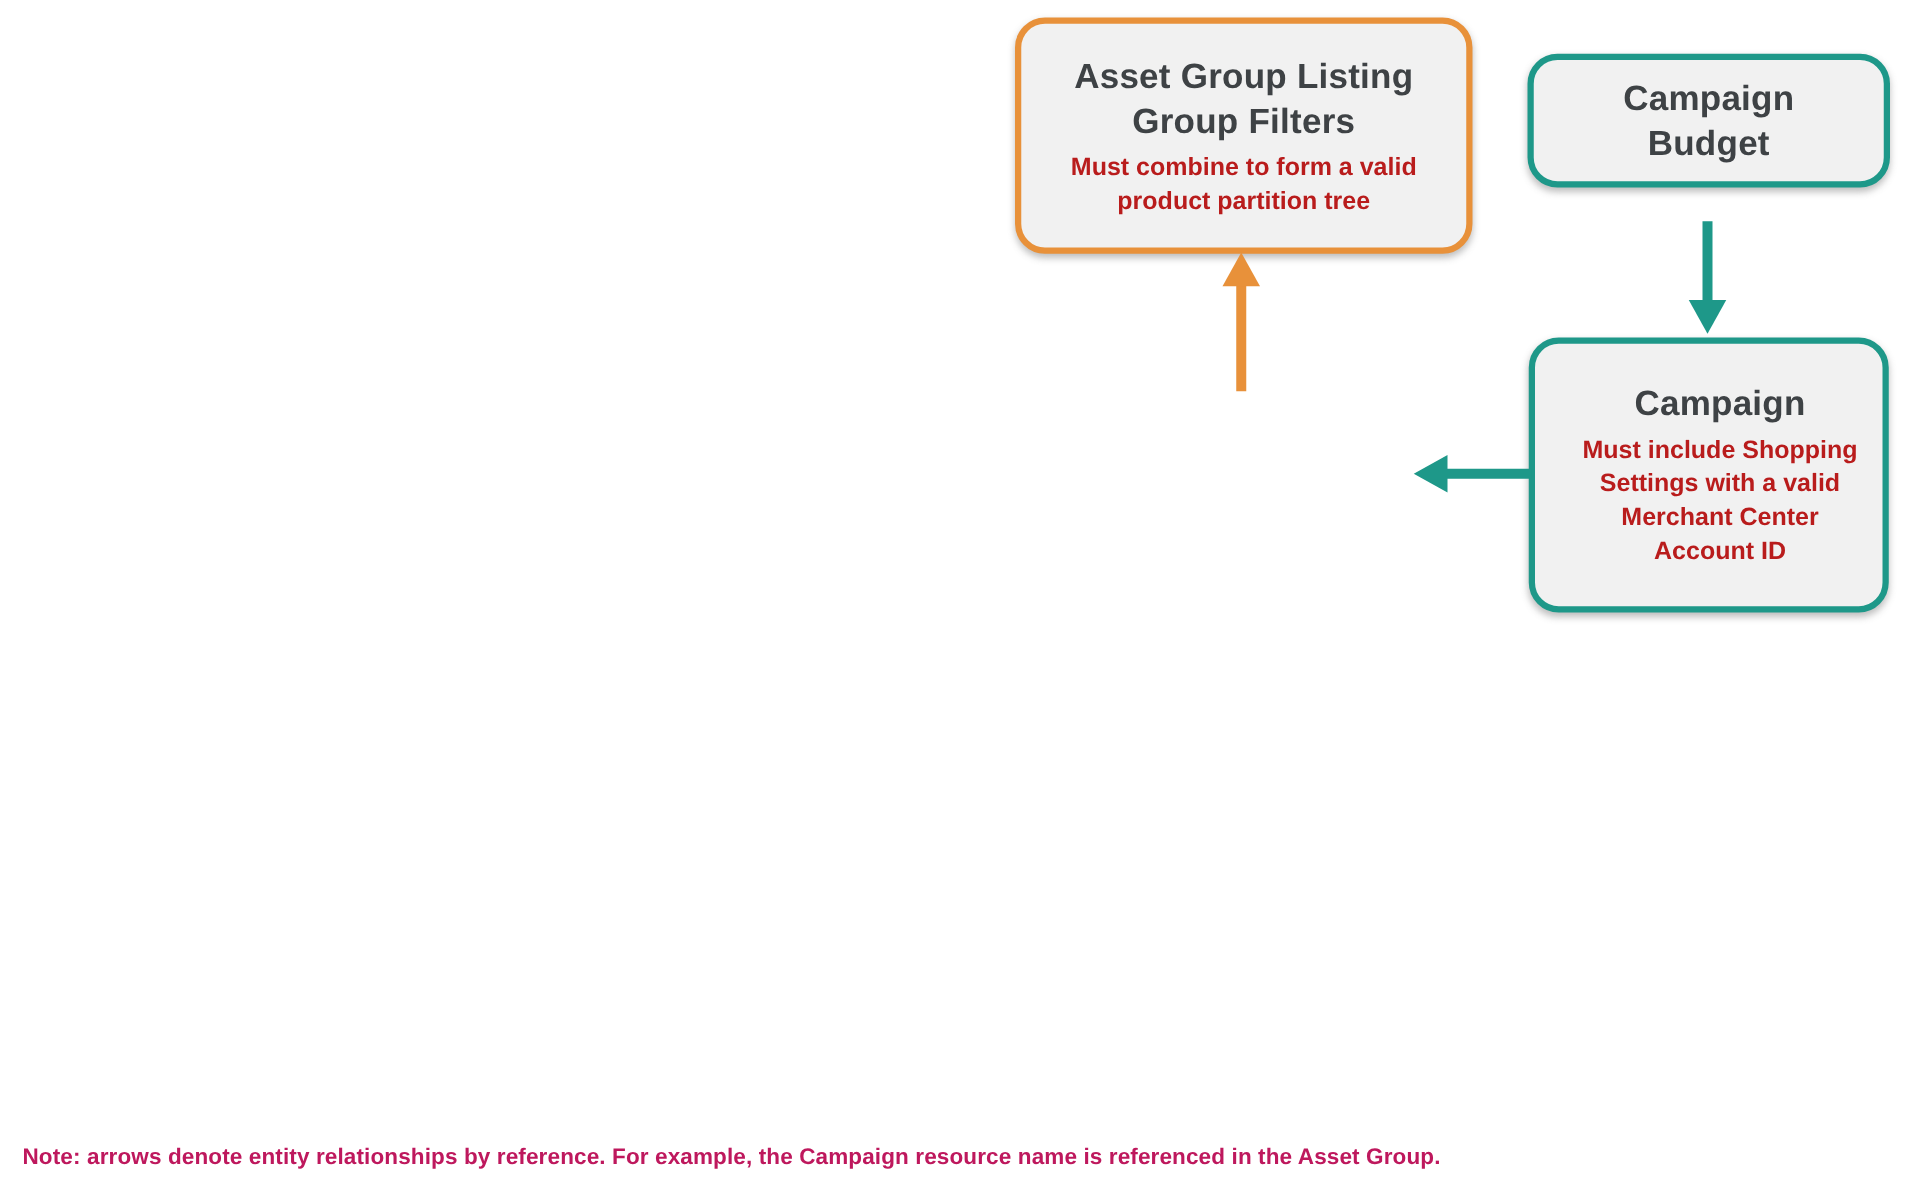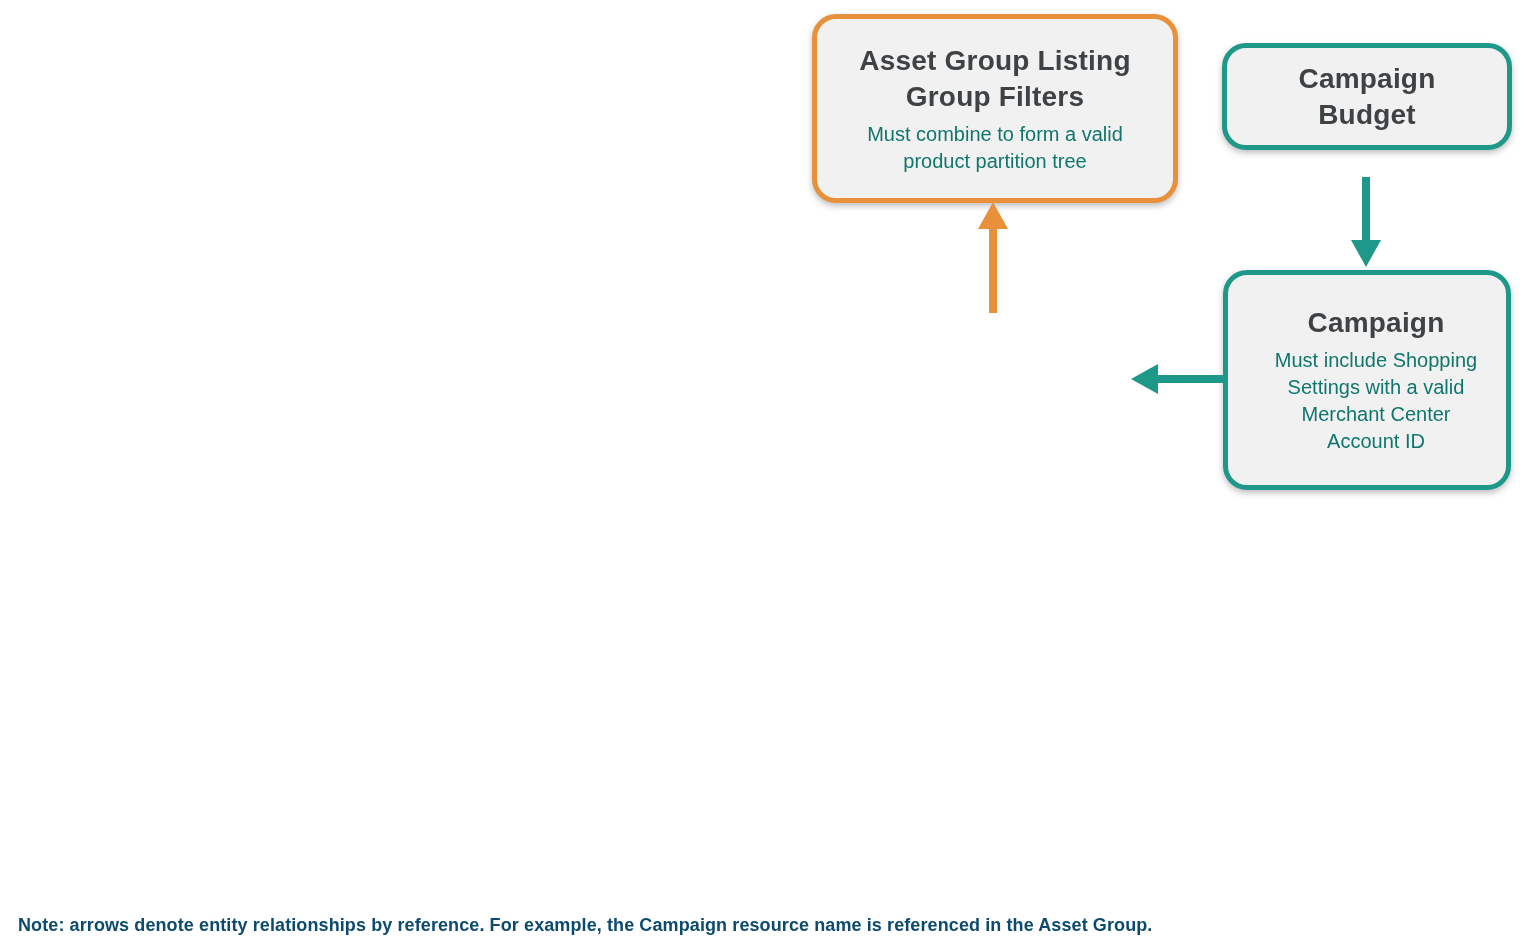--- a/index.html
+++ b/index.html
@@ -33,22 +33,22 @@
   .node.teal   { border-color: #1e9889; }
   .node-title {
     font-size: 28px;
     font-weight: bold;
     color: #3e4245;
     line-height: 36px;
     letter-spacing: 0.2px;
   }
   .node-subtitle {
     font-size: 20px;
-    font-weight: normal;
-    color: #0f766e;
+    font-weight: bold;
+    color: #b91c1c;
     line-height: 27px;
     margin-top: 6px;
   }
   
   #node-listing-filters { left: 812px; top: 14px;  width: 366px; height: 189px; }
   #node-campaign-budget { left: 1222px; top: 43px; width: 290px; height: 107px; }
   #node-campaign        { left: 1223px; top: 270px; width: 288px; height: 220px; padding-left: 36px; }
   #node-asset-group     { left: 858px; top: 313px; width: 274px; height: 134px; }
   #node-campaign-budget .node-title { max-width: 190px; }
   #node-campaign .node-subtitle { max-width: 230px; }
@@ -81,21 +81,21 @@
     border-bottom: 15px solid transparent;
     border-right: 27px solid #1e9889;
   }
 
   .footnote {
     position: absolute;
     left: 18px;
     top: 915px;
     font-size: 18px;
     font-weight: bold;
-    color: #0c4a6e;
+    color: #be185d;
     letter-spacing: 0.1px;
   }
 </style>
 </head>
 <body>
 
 <div class="canvas">
 
   <div class="node orange" id="node-listing-filters">
     <div class="node-title">Asset Group Listing Group Filters</div>

